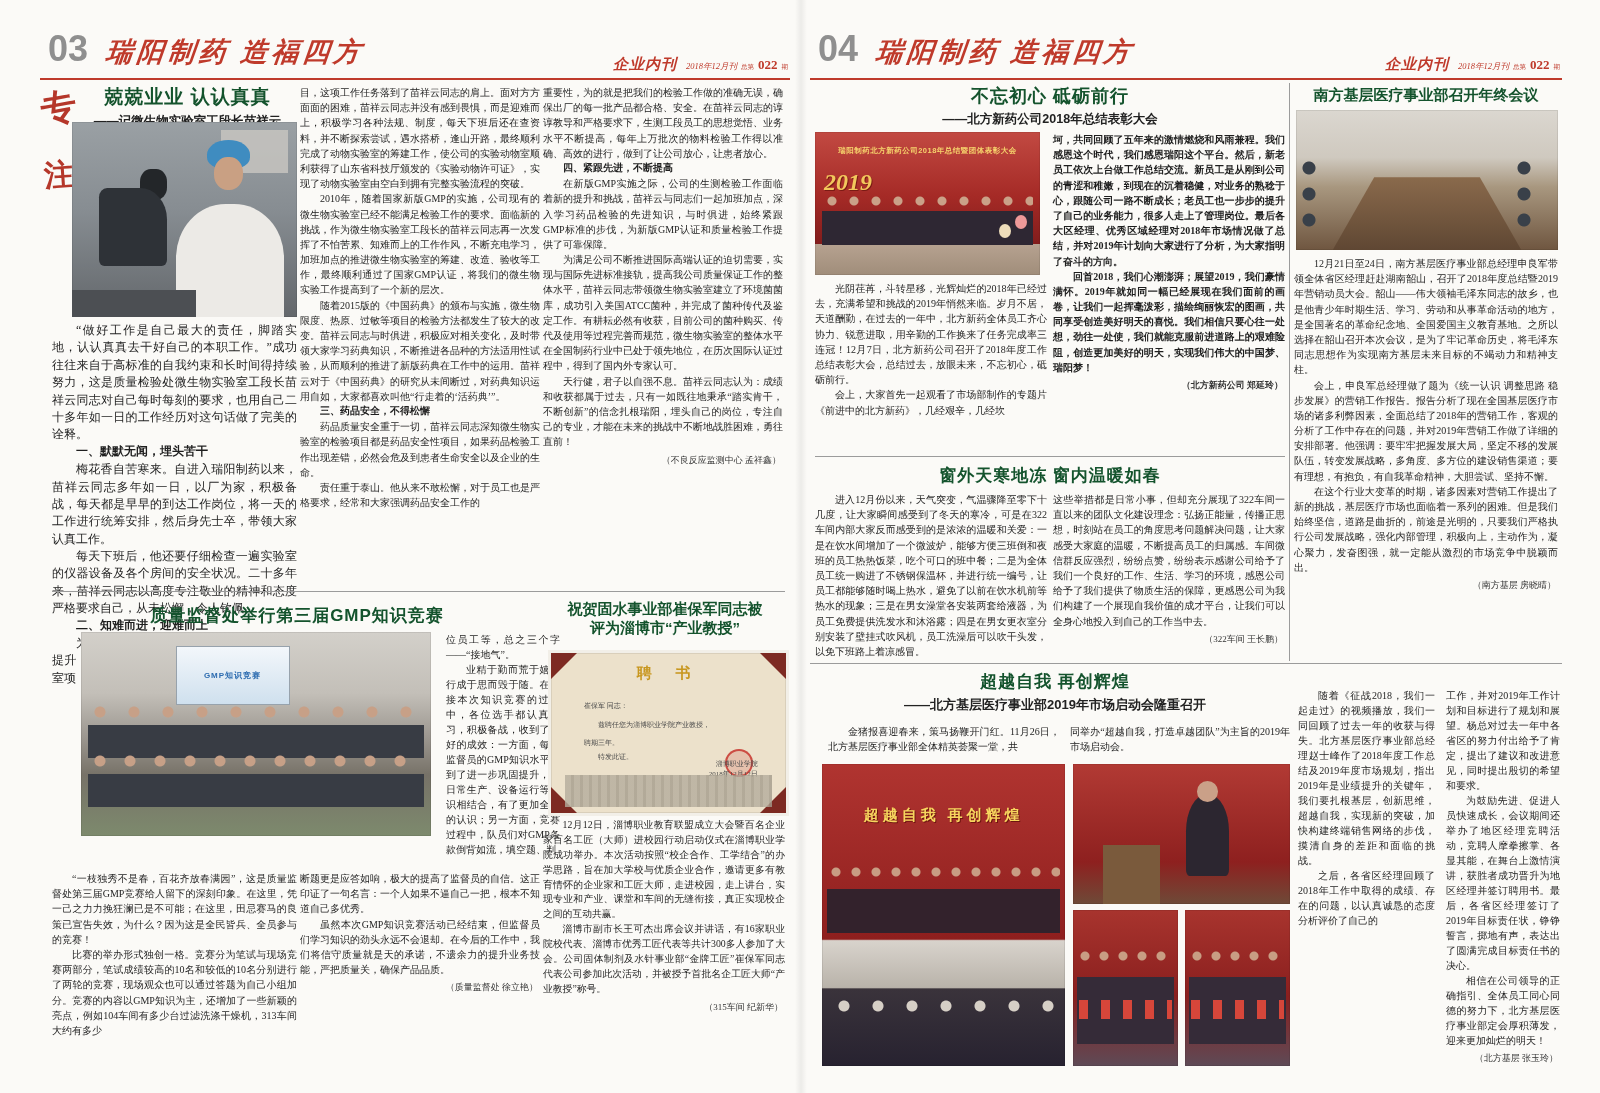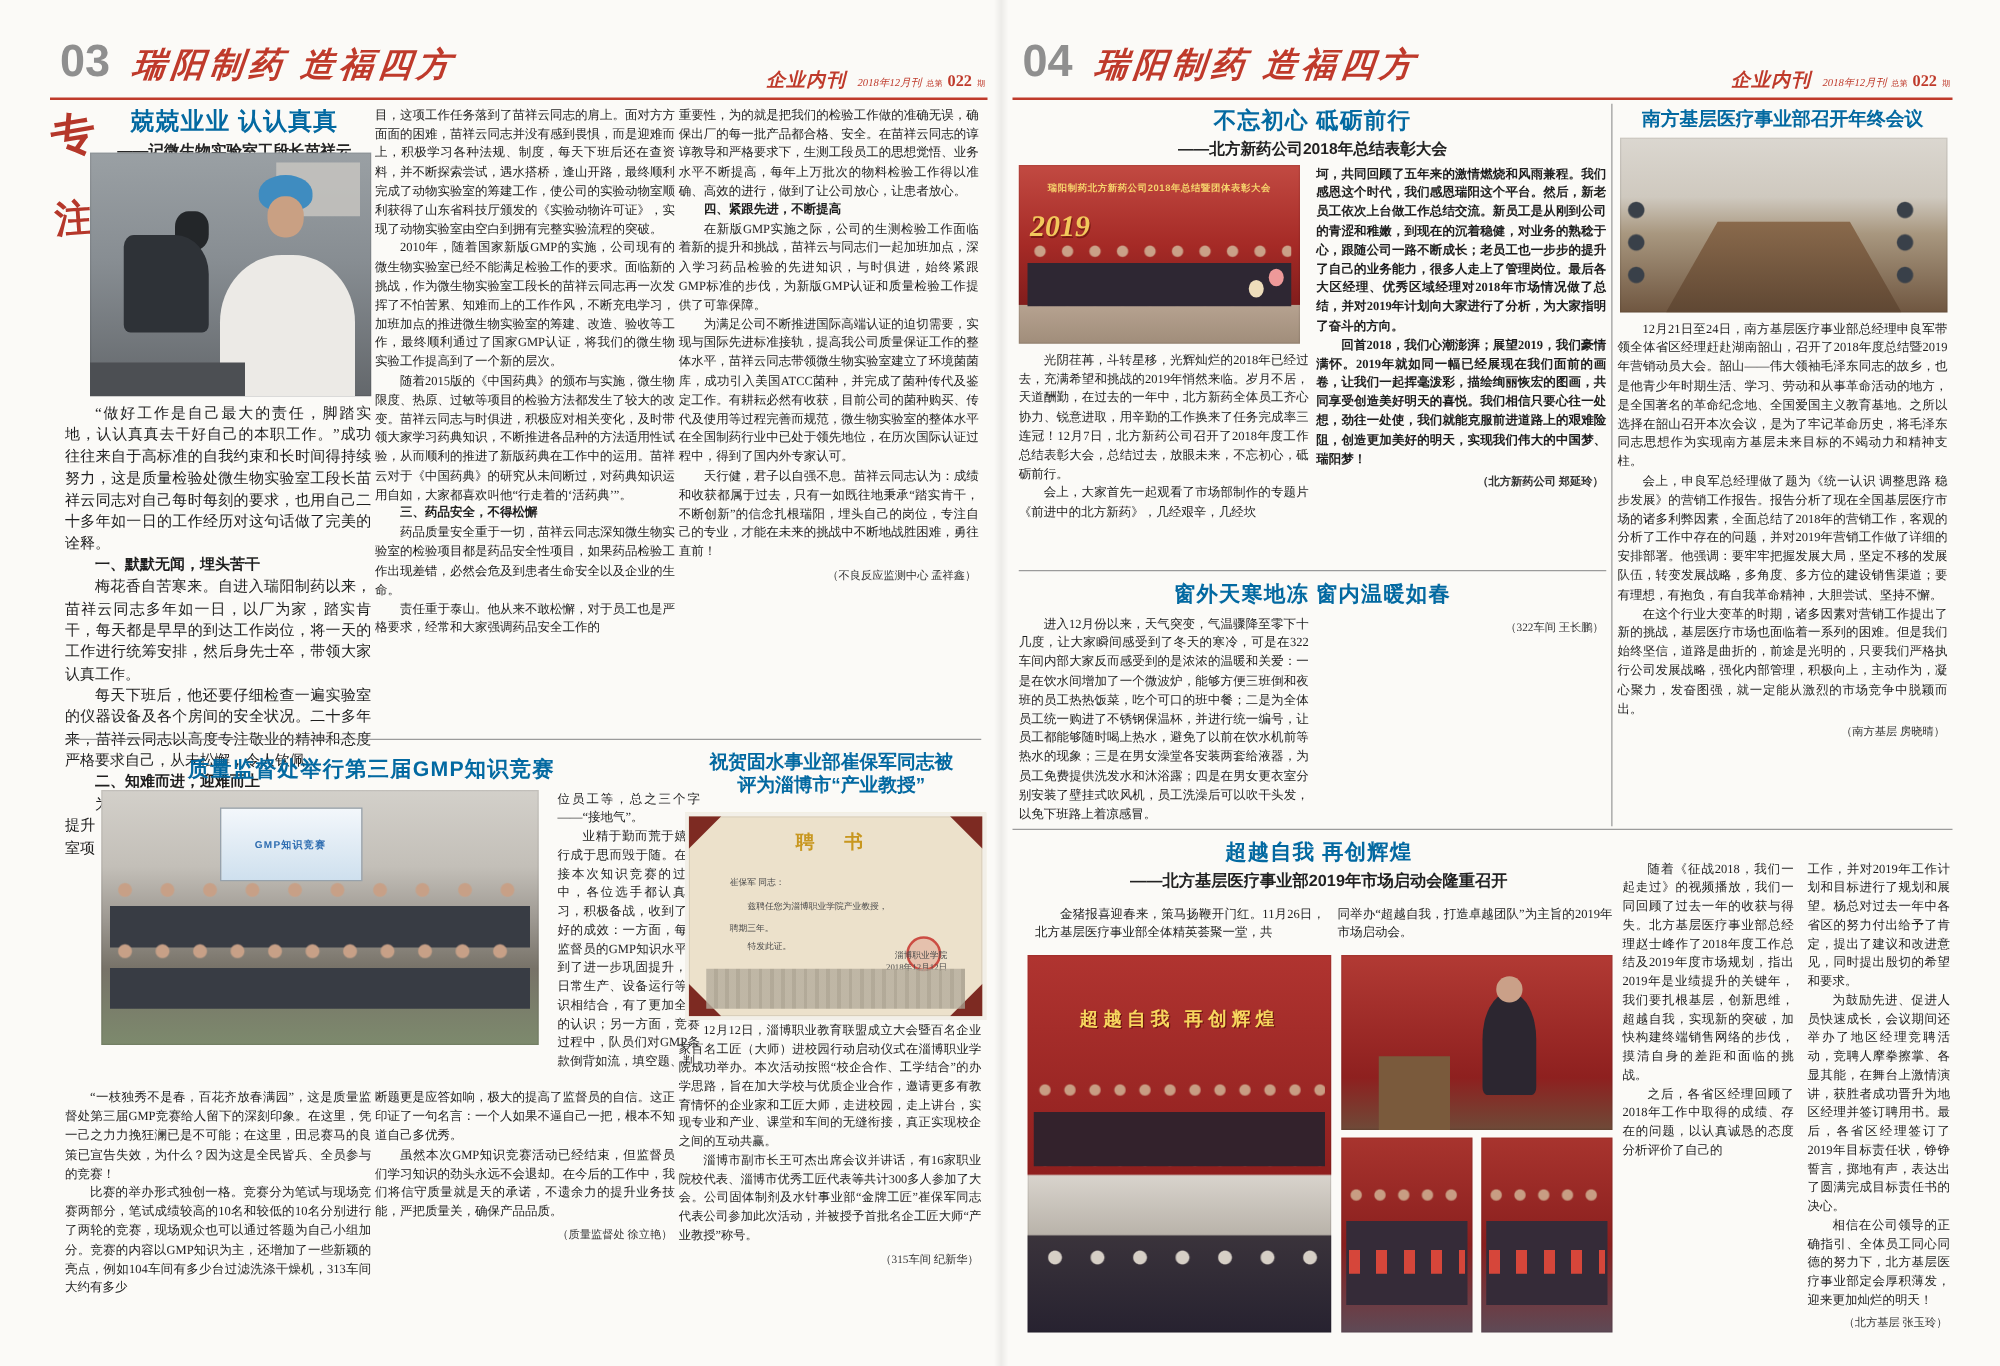--- a/index.html
+++ b/index.html
@@ -23,21 +23,21 @@
   .mast .m4{font:bold 13px "Liberation Serif",serif;}
 
   
   .blk{position:absolute;}
   .art-body{font-size:10px;line-height:1.52;text-align:justify;color:#1e1e1e;}
   .art-body p.para{margin:0;text-indent:2em;}
   .art-body p.noind{text-indent:0;}
   .art-body p.sec{font-weight:bold;font-family:Liberation Mono, monospace;}
   .narrow{font-size:10px;line-height:1.5;}
   .byline{margin:4px 2px 0 0;text-align:right;font-size:9px;color:#333;}
-  .t-main{font:bold 20px "Liberation Sans",sans-serif;text-align:center;color:#0369a1;margin:0;letter-spacing:1px;}
+  .t-main{font:bold 20px "Liberation Sans",sans-serif;text-align:center;color:#14532d;margin:0;letter-spacing:1px;}
   .t-main.sm{font-size:17px;}
   .t-main.xs{font-size:15px;letter-spacing:0;}
   .t-sub{font:bold 12.5px "Liberation Sans",sans-serif;text-align:center;margin:3px 0 0 0;color:#222;}
   .hr{position:absolute;height:1px;background:#9b9b9b;}
   .vr{position:absolute;width:1px;background:#9b9b9b;}
 
   
   .vlabel{position:absolute;left:0;top:56px;width:38px;color:#b5372a;text-align:center;}
   .vlabel .c1{display:block;font:bold 36px "Liberation Serif",serif;transform:rotate(-10deg);}
   .vlabel .c2{display:block;font:bold 30px "Liberation Serif",serif;margin-top:22px;transform:rotate(-4deg);}
@@ -156,21 +156,21 @@
     <div class="scope-arm"></div>
     <div class="scope"></div>
     <div class="coat"></div>
     <div class="cap"></div>
     <div class="face"></div>
     <div class="bench"></div>
   </div>
   <div class="art-body blk" style="left:12px;top:294px;width:245px;font-size:12px;line-height:1.45;">
       <p class="para">“做好工作是自己最大的责任，脚踏实地，认认真真去干好自己的本职工作。”成功往往来自于高标准的自我约束和长时间得持续努力，这是质量检验处微生物实验室工段长苗祥云同志对自己每时每刻的要求，也用自己二十多年如一日的工作经历对这句话做了完美的诠释。</p>
       <p class="para sec">一、默默无闻，埋头苦干</p>
-      <p class="para">梅花香自苦寒来。自进入瑞阳制药以来，苗祥云同志多年如一日，以厂为家，踏实肯干，每天都是早早的到达工作岗位，将一天的工作进行统筹安排，然后身先士卒，带领大家认真工作。</p>
+      <p class="para">梅花香自苦寒来。自进入瑞阳制药以来，苗祥云同志多年如一日，以厂为家，积极备战，每天都是早早的到达工作岗位，将一天的工作进行统筹安排，然后身先士卒，带领大家认真工作。</p>
       <p class="para">每天下班后，他还要仔细检查一遍实验室的仪器设备及各个房间的安全状况。二十多年来，苗祥云同志以高度专注敬业的精神和态度严格要求自己，从未松懈，令人钦佩。</p>
       <p class="para sec">二、知难而进，迎难而上</p>
       <p class="para">为了适应药品检验及实验动物标准的不断提升，2004年，公司决定新建高标准实验动物室项</p>
     </div>
   <div class="art-body blk" style="left:260px;top:57px;width:240px;">
       <p class="para noind">目，这项工作任务落到了苗祥云同志的肩上。面对方方面面的困难，苗祥云同志并没有感到畏惧，而是迎难而上，积极学习各种法规、制度，每天下班后还在查资料，并不断探索尝试，遇水搭桥，逢山开路，最终顺利完成了动物实验室的筹建工作，使公司的实验动物室顺利获得了山东省科技厅颁发的《实验动物许可证》，实现了动物实验室由空白到拥有完整实验流程的突破。</p>
       <p class="para">2010年，随着国家新版GMP的实施，公司现有的微生物实验室已经不能满足检验工作的要求。面临新的挑战，作为微生物实验室工段长的苗祥云同志再一次发挥了不怕苦累、知难而上的工作作风，不断充电学习，加班加点的推进微生物实验室的筹建、改造、验收等工作，最终顺利通过了国家GMP认证，将我们的微生物实验工作提高到了一个新的层次。</p>
       <p class="para">随着2015版的《中国药典》的颁布与实施，微生物限度、热原、过敏等项目的检验方法都发生了较大的改变。苗祥云同志与时俱进，积极应对相关变化，及时带领大家学习药典知识，不断推进各品种的方法适用性试验，从而顺利的推进了新版药典在工作中的运用。苗祥云对于《中国药典》的研究从未间断过，对药典知识运用自如，大家都喜欢叫他“行走着的‘活药典’”。</p>
       <p class="para sec">三、药品安全，不得松懈</p>
       <p class="para">药品质量安全重于一切，苗祥云同志深知微生物实验室的检验项目都是药品安全性项目，如果药品检验工作出现差错，必然会危及到患者生命安全以及企业的生命。</p>
@@ -277,20 +277,23 @@
     <p class="byline">（北方新药公司  郑延玲）</p>
   </div>
 
   <div class="hr" style="left:5px;top:428px;width:470px;"></div>
 
   <h2 class="t-main sm blk" style="left:5px;top:436px;width:470px;">窗外天寒地冻  窗内温暖如春</h2>
   <div class="art-body blk" style="left:5px;top:464px;width:232px;">
       <p class="para">进入12月份以来，天气突变，气温骤降至零下十几度，让大家瞬间感受到了冬天的寒冷，可是在322车间内部大家反而感受到的是浓浓的温暖和关爱：一是在饮水间增加了一个微波炉，能够方便三班倒和夜班的员工热热饭菜，吃个可口的班中餐；二是为全体员工统一购进了不锈钢保温杯，并进行统一编号，让员工都能够随时喝上热水，避免了以前在饮水机前等热水的现象；三是在男女澡堂各安装两套给液器，为员工免费提供洗发水和沐浴露；四是在男女更衣室分别安装了壁挂式吹风机，员工洗澡后可以吹干头发，以免下班路上着凉感冒。</p>
     </div>
   <div class="blk" style="left:243px;top:464px;width:232px;">
+    <div class="art-body">
+        <p class="para noind">这些举措都是日常小事，但却充分展现了322车间一直以来的团队文化建设理念：弘扬正能量，传播正思想，时刻站在员工的角度思考问题解决问题，让大家感受大家庭的温暖，不断提高员工的归属感。车间微信群反应强烈，纷纷点赞，纷纷表示感谢公司给予了我们一个良好的工作、生活、学习的环境，感恩公司给予了我们提供了物质生活的保障，更感恩公司为我们构建了一个展现自我价值的成才平台，让我们可以全身心地投入到自己的工作当中去。</p>
+      </div>
     <p class="byline">（322车间  王长鹏）</p>
   </div>
 
   <div class="vr" style="left:479px;top:55px;height:578px;"></div>
 
   <h2 class="t-main xs blk" style="left:484px;top:58px;width:264px;">南方基层医疗事业部召开年终会议</h2>
   <div class="photo ph-meet" style="left:486px;top:82px;width:262px;height:140px;">
     <div class="table"></div>
     <div class="pplL"></div>
     <div class="pplR"></div>

